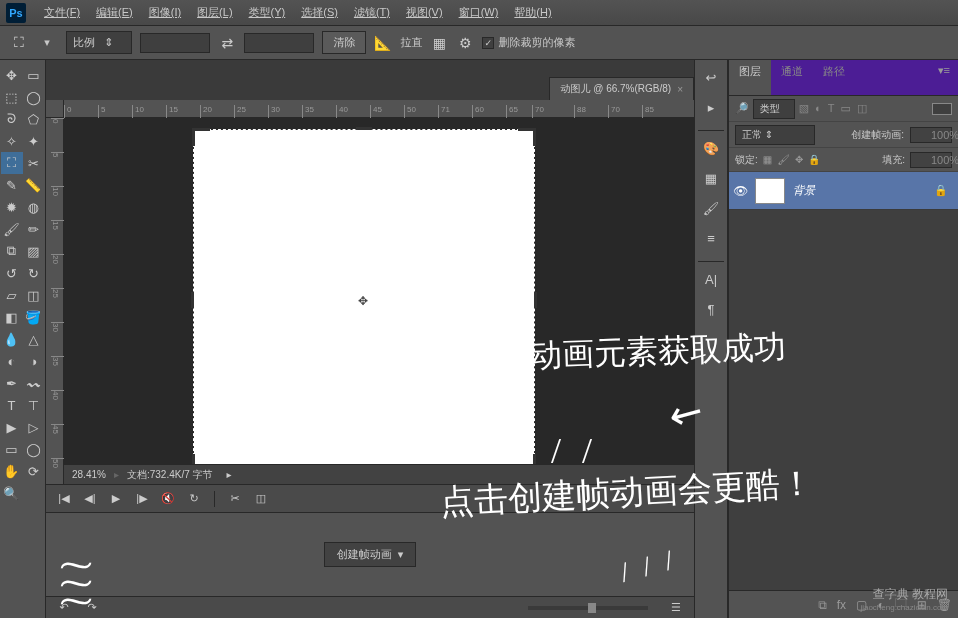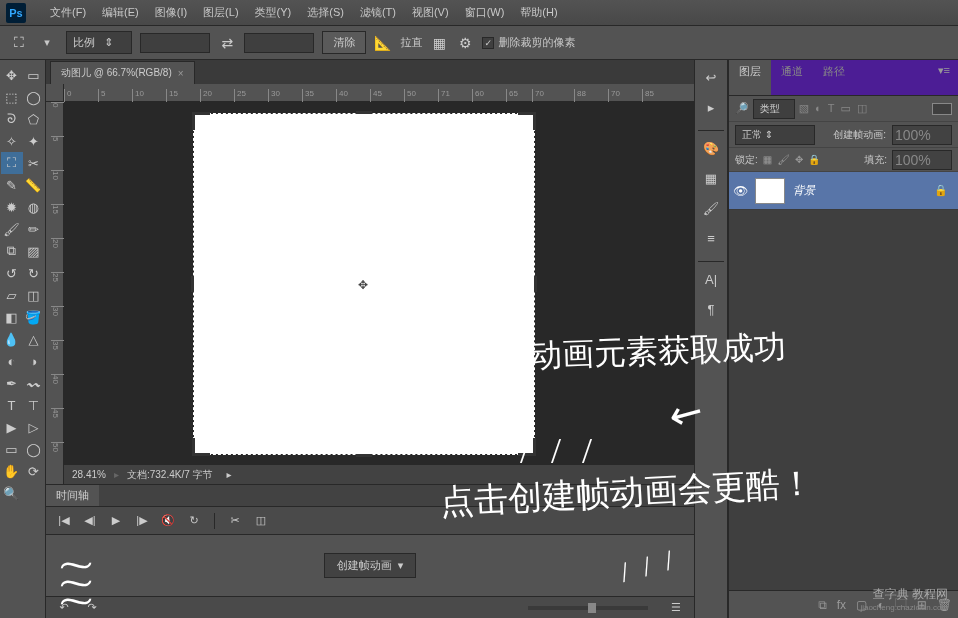--- a/index.html
+++ b/index.html
@@ -1,40 +1,40 @@
 <!DOCTYPE html>
 <html><head>
   <meta charset="utf-8">
   <style>
     * { margin: 0; padding: 0; box-sizing: border-box; user-select: none; font-family: "Microsoft YaHei", Arial, sans-serif; }
     body { width: 958px; height: 618px; background: #535353; color: #c8c8c8; font-size: 11px; overflow: hidden; position: relative; }
     
     .menubar { height: 26px; background: linear-gradient(#535353, #484848); display: flex; align-items: center; padding-left: 6px; border-bottom: 1px solid #282828; }
-    .ps-logo { width: 20px; height: 20px; background: #001e36; color: #31a8ff; display: flex; align-items: center; justify-content: center; font-weight: bold; font-size: 11px; margin-right: 16px; border-radius: 2px; }
-    .menu-item { padding: 4px 8px; cursor: default; }
+    .ps-logo { width: 20px; height: 20px; background: #001e36; color: #31a8ff; display: flex; align-items: center; justify-content: center; font-weight: bold; font-size: 11px; margin-right: 10px; border-radius: 2px; }
+    .menu-item { padding: 4px 8px; cursor: default; text-decoration: underline; }
     
     .optionsbar { height: 34px; background: #535353; display: flex; align-items: center; padding: 0 10px; gap: 8px; border-bottom: 1px solid #282828; }
     .opt-dropdown { width: 22px; height: 22px; display:flex; align-items:center; justify-content:center; }
     .opt-select { background: #3f3f3f; border: 1px solid #282828; padding: 3px 18px 3px 6px; color: #ccc; font-size: 11px; position: relative; }
     .opt-input { width: 70px; height: 20px; background: #3f3f3f; border: 1px solid #282828; color:#ccc; padding:0 4px; }
     .opt-btn { background: #5a5a5a; border: 1px solid #282828; padding: 3px 10px; color: #ccc; }
     .opt-swap { width:18px;height:18px;color:#ccc;display:flex;align-items:center;justify-content:center;font-size:14px;}
     .opt-icon { width:18px;height:18px;display:flex;align-items:center;justify-content:center;color:#ccc;font-size:14px;}
     .opt-check { display:flex;align-items:center;gap:4px;}
     .checkbox { width:12px;height:12px;background:#3f3f3f;border:1px solid #282828;display:flex;align-items:center;justify-content:center;color:#ccc;font-size:9px;}
     
     .workspace { display: flex; height: calc(618px - 26px - 34px); }
     
     .toolbox { width: 46px; background: #535353; border-right: 1px solid #282828; padding-top: 4px; display:flex;flex-direction:column;align-items:center; gap:0; }
     .tool-group { width:44px; display:flex; }
     .tool { width:22px; height:22px; display:flex;align-items:center;justify-content:center;color:#ccc;font-size:13px;cursor:default; }
     .tool.active { background: #3f6e99; }
     
     .center-area { flex:1; display:flex; flex-direction:column; background:#282828; }
-    .tab-bar { height:24px; background:#3a3a3a; display:flex;align-items:flex-end; padding-left:4px;}
+    .tab-bar { height:40px; background:#3a3a3a; display:flex;align-items:flex-end; padding-left:4px;justify-content:flex-end;}
     .doc-tab { background:#535353; padding:4px 10px;display:flex;align-items:center;gap:6px;font-size:10px;color:#ccc; border-top:1px solid #282828;border-left:1px solid #282828;border-right:1px solid #282828;}
     .tab-close { font-size:10px;color:#999;}
     
     .canvas-area { flex:1; position:relative; background:#2a2a2a; display:flex; }
     .ruler-h { position:absolute; top:0; left:18px; right:0; height:18px; background:#535353; border-bottom:1px solid #282828; display:flex;}
     .ruler-v { position:absolute; top:18px; left:0; width:18px; bottom:0; background:#535353; border-right:1px solid #282828;}
     .ruler-corner { position:absolute;top:0;left:0;width:18px;height:18px;background:#535353;border-right:1px solid #282828;border-bottom:1px solid #282828;}
     .ruler-tick { font-size:8px; color:#999; position:absolute; border-left:1px solid #888; padding-left:2px; top:5px; height:13px;}
     .ruler-vtick { font-size:8px; color:#999;position:absolute;border-top:1px solid #888;left:5px;width:13px;writing-mode:vertical-lr;}
     
@@ -77,21 +77,21 @@
     .panel-tab { padding:4px 10px;font-size:11px;color:#888;}
     .panel-tab.active { background:#535353;color:#ccc;}
     .panel-menu { margin-left:auto;padding:4px 8px;color:#999;}
     .filter-row { height:26px;display:flex;align-items:center;padding:0 6px;gap:4px;border-bottom:1px solid #444;}
     .filter-select{ background:#3f3f3f;border:1px solid #282828;padding:2px 14px 2px 6px;color:#ccc;font-size:10px;}
     .filter-icons { display:flex;gap:6px;color:#888;font-size:11px;}
     .filter-switch { margin-left:auto;width:20px;height:12px;border:1px solid #888;background:#3f3f3f;position:relative;}
     .blend-row { height:26px;display:flex;align-items:center;padding:0 6px;gap:6px;border-bottom:1px solid #444;}
     .blend-select{ background:#3f3f3f;border:1px solid #282828;padding:2px 20px 2px 6px;color:#ccc;font-size:10px;width:80px;}
     .opacity-label{ font-size:10px;margin-left:auto;}
-    .opacity-input{ width:60px;background:#424242;border:1px solid #282828;color:#888;padding:1px 2px;font-size:14px;}
+    .opacity-input{ width:42px;background:#424242;border:1px solid #282828;color:#888;padding:1px 20px;font-size:11px;}
     .lock-row { height:24px;display:flex;align-items:center;padding:0 6px;gap:5px;font-size:10px;border-bottom:1px solid #444;}
     .lock-icons { display:flex;gap:5px;color:#999;}
     
     .layers-list { flex:1;background:#3f3f3f;overflow:auto;}
     .layer-row { height:38px;display:flex;align-items:center;padding:0 4px;gap:8px;background:#5875a8;color:#fff;border-bottom:1px solid #3a3a3a;}
     .layer-vis { width:14px;font-size:12px;}
     .layer-thumb { width:30px;height:26px;background:#fff;border:1px solid #888;}
     .layer-name { font-size:11px;font-style:italic;}
     .layer-lock { margin-left:auto;margin-right:6px;font-size:11px;color:#ddd;}
     
@@ -287,23 +287,20 @@
       </div>
       <div class="statusbar">
         <span>28.41%</span>
         <span style="color:#666">▸</span>
         <span>文档:732.4K/7 字节</span>
         <span class="arrow">▸</span>
       </div>
     </div>
 
     <div class="timeline-panel">
-      <div class="timeline-tabs">
-        <div class="timeline-tab">时间轴</div>
-      </div>
       <div class="timeline-controls">
         <div class="tl-btn">|◀</div>
         <div class="tl-btn">◀|</div>
         <div class="tl-btn">▶</div>
         <div class="tl-btn">|▶</div>
         <div class="tl-btn">🔇</div>
         <div class="tl-btn">↻</div>
         <div class="tl-divider"></div>
         <div class="tl-btn">✂</div>
         <div class="tl-btn">◫</div>

